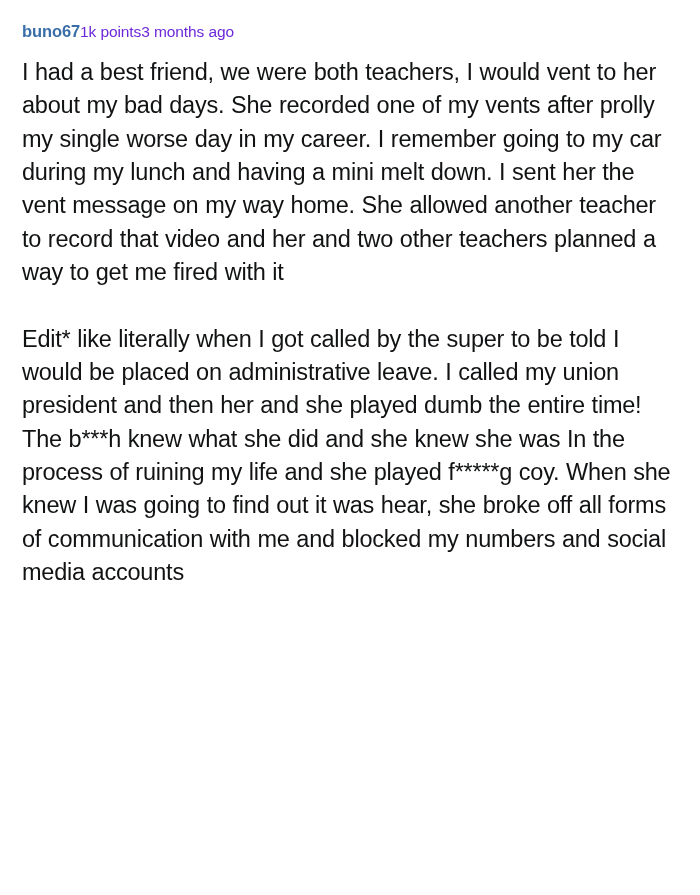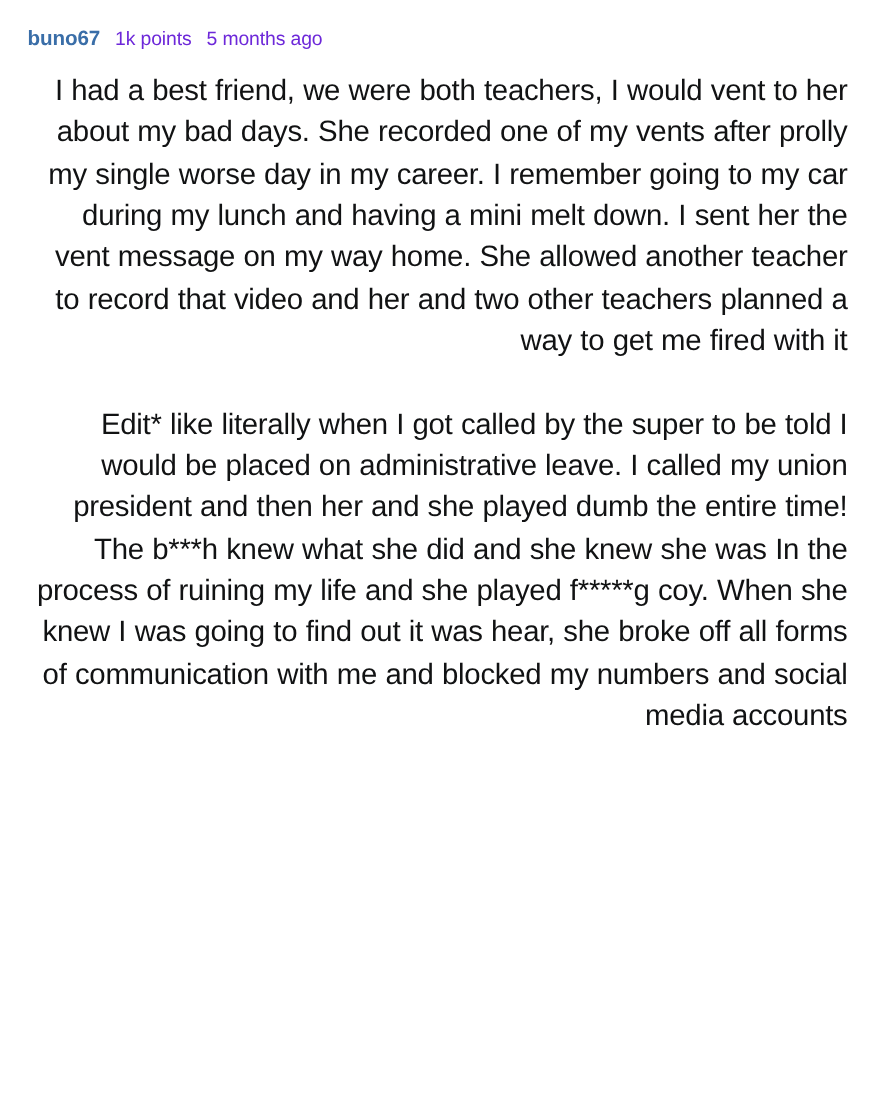--- a/index.html
+++ b/index.html
@@ -15,21 +15,20 @@
     overflow: hidden;
   }
   .comment {
     padding: 22px 22px 0 22px;
     box-sizing: border-box;
     width: 700px;
   }
   .meta {
     display: flex;
     align-items: baseline;
-    gap: 12px;
     margin-bottom: 14px;
     font-size: 16px;
     line-height: 1.2;
   }
   .author {
     color: #3a6ea8;
     font-weight: bold;
     font-size: 16.5px;
     letter-spacing: -0.1px;
   }
@@ -40,35 +39,34 @@
   }
   .body {
     font-size: 23.5px;
     line-height: 1.42;
     color: #111213;
     letter-spacing: -0.22px;
     word-spacing: 0.4px;
   }
   .body p {
     margin: 0;
-    text-align: right;
   }
   .body p + p {
     margin-top: 1.42em;
   }
 </style>
 </head>
 <body>
 
 <div class="comment">
 
   <div class="meta">
     <span class="author">buno67</span>
     <span class="points">1k points</span>
-    <span class="age">5 months ago</span>
+    <span class="age">3 months ago</span>
   </div>
 
   <div class="body">
     <p>I had a best friend, we were both teachers, I would vent to her about my bad days. She recorded one of my vents after prolly my single worse day in my career. I remember going to my car during my lunch and having a mini melt down. I sent her the vent message on my way home. She allowed another teacher to record that video and her and two other teachers planned a way to get me fired with it</p>
     <p>Edit* like literally when I got called by the super to be told I would be placed on administrative leave. I called my union president and then her and she played dumb the entire time! The b***h knew what she did and she knew she was In the process of ruining my life and she played f*****g coy. When she knew I was going to find out it was hear, she broke off all forms of communication with me and blocked my numbers and social media accounts</p>
   </div>
 
 </div>
 
 </body></html>

